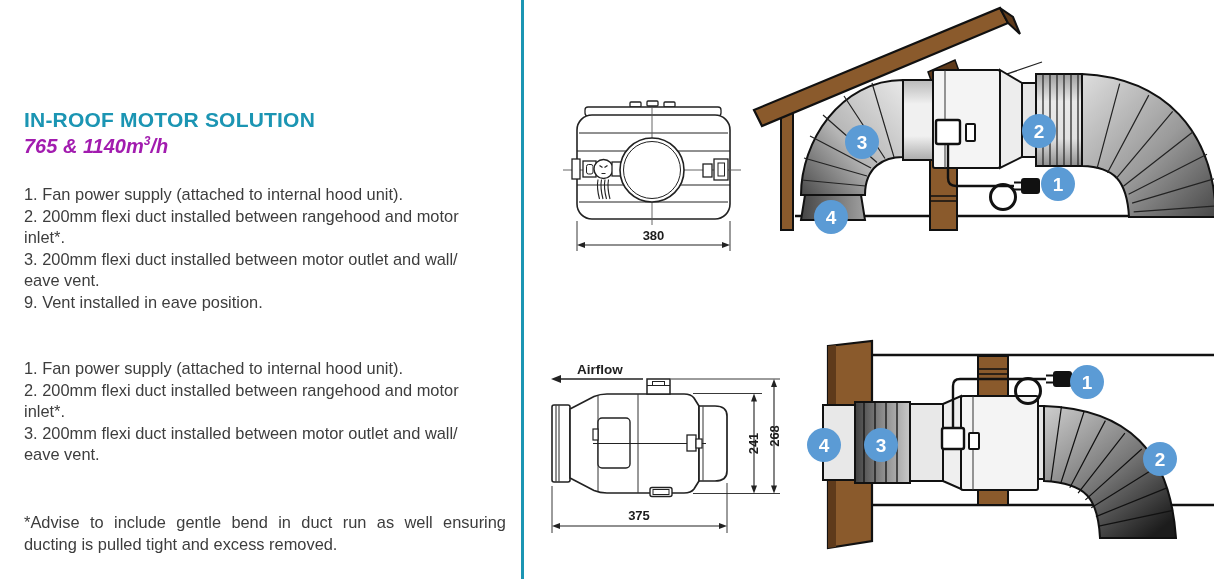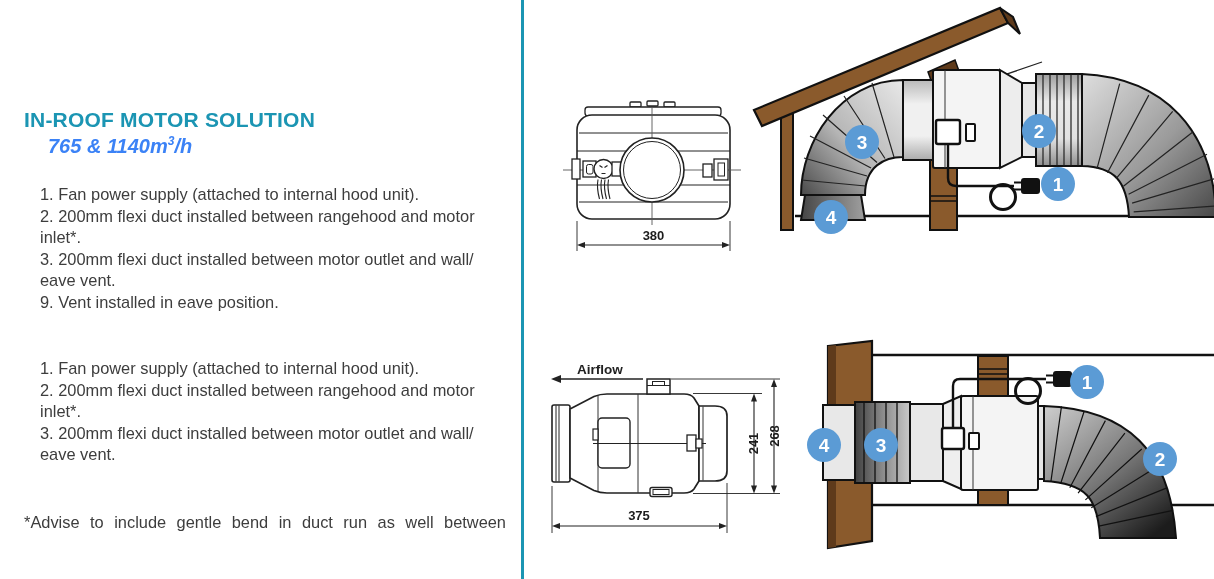--- a/index.html
+++ b/index.html
@@ -1,23 +1,23 @@
 <!DOCTYPE html>
 <html><head>
 <meta charset="utf-8">
 <style>
   html,body{margin:0;padding:0;background:#ffffff;}
   #page{position:relative;width:1214px;height:579px;background:#ffffff;overflow:hidden;
         font-family:"Liberation Sans","DejaVu Sans",sans-serif;}
   .abs{position:absolute;}
   
   #title{left:24px;top:108px;font-size:21px;font-weight:bold;color:#1b95b3;letter-spacing:.2px;white-space:nowrap;}
-  #subtitle{left:24px;top:134px;font-size:20px;font-style:italic;font-weight:600;color:#3b82f6;white-space:nowrap;margin-left:24px;}
+  #subtitle{left:24px;top:134px;font-size:20px;font-style:italic;font-weight:600;color:#a21caf;white-space:nowrap;}
   #subtitle sup{font-size:12px;}
-  .list{left:24px;width:505px;color:#3d3d3d;font-size:16.4px;line-height:21.5px;margin-left:16px;}
+  .list{left:24px;width:505px;color:#3d3d3d;font-size:16.4px;line-height:21.5px;}
   .ln{white-space:nowrap;}
   #list-eave{top:184px;}
   #list-wall{top:358px;}
   #footnote{top:512px;left:24px;width:482px;color:#3d3d3d;font-size:16.4px;line-height:21.5px;}
   #footnote .just{text-align:justify;text-align-last:justify;}
   
   #divider{left:521px;top:0;width:3px;height:579px;}
   
   svg{position:absolute;overflow:visible;}
   svg text{font-family:"Liberation Sans","DejaVu Sans",sans-serif;}
@@ -45,21 +45,22 @@
 
   <div class="abs list" id="list-wall">
     <div class="ln">1. Fan power supply (attached to internal hood unit).</div>
     <div class="ln">2. 200mm flexi duct installed between rangehood and motor</div>
     <div class="ln">inlet*.</div>
     <div class="ln">3. 200mm flexi duct installed between motor outlet and wall/</div>
     <div class="ln">eave vent.</div>
   </div>
 
   <div class="abs" id="footnote">
-    <div class="just">*Advise to include gentle bend in duct run as well between</div>
+    <div class="just">*Advise to include gentle bend in duct run as well ensuring</div>
+    <div>ducting is pulled tight and excess removed.</div>
   </div>
 
   <div class="abs" id="divider" style="background:#1b95b3;"></div>
 
   <svg style="left:543px;top:95px;" width="215" height="165" viewBox="0 0 215 165">
     <g stroke="#222" fill="none" stroke-width="1.3">
       <rect x="87" y="7" width="11" height="5" rx="1" fill="#fff"></rect>
       <rect x="104" y="6" width="11" height="5" rx="1" fill="#fff"></rect>
       <rect x="121" y="7" width="11" height="5" rx="1" fill="#fff"></rect>
       <rect x="42" y="12" width="136" height="9" rx="3" fill="#fff"></rect>

